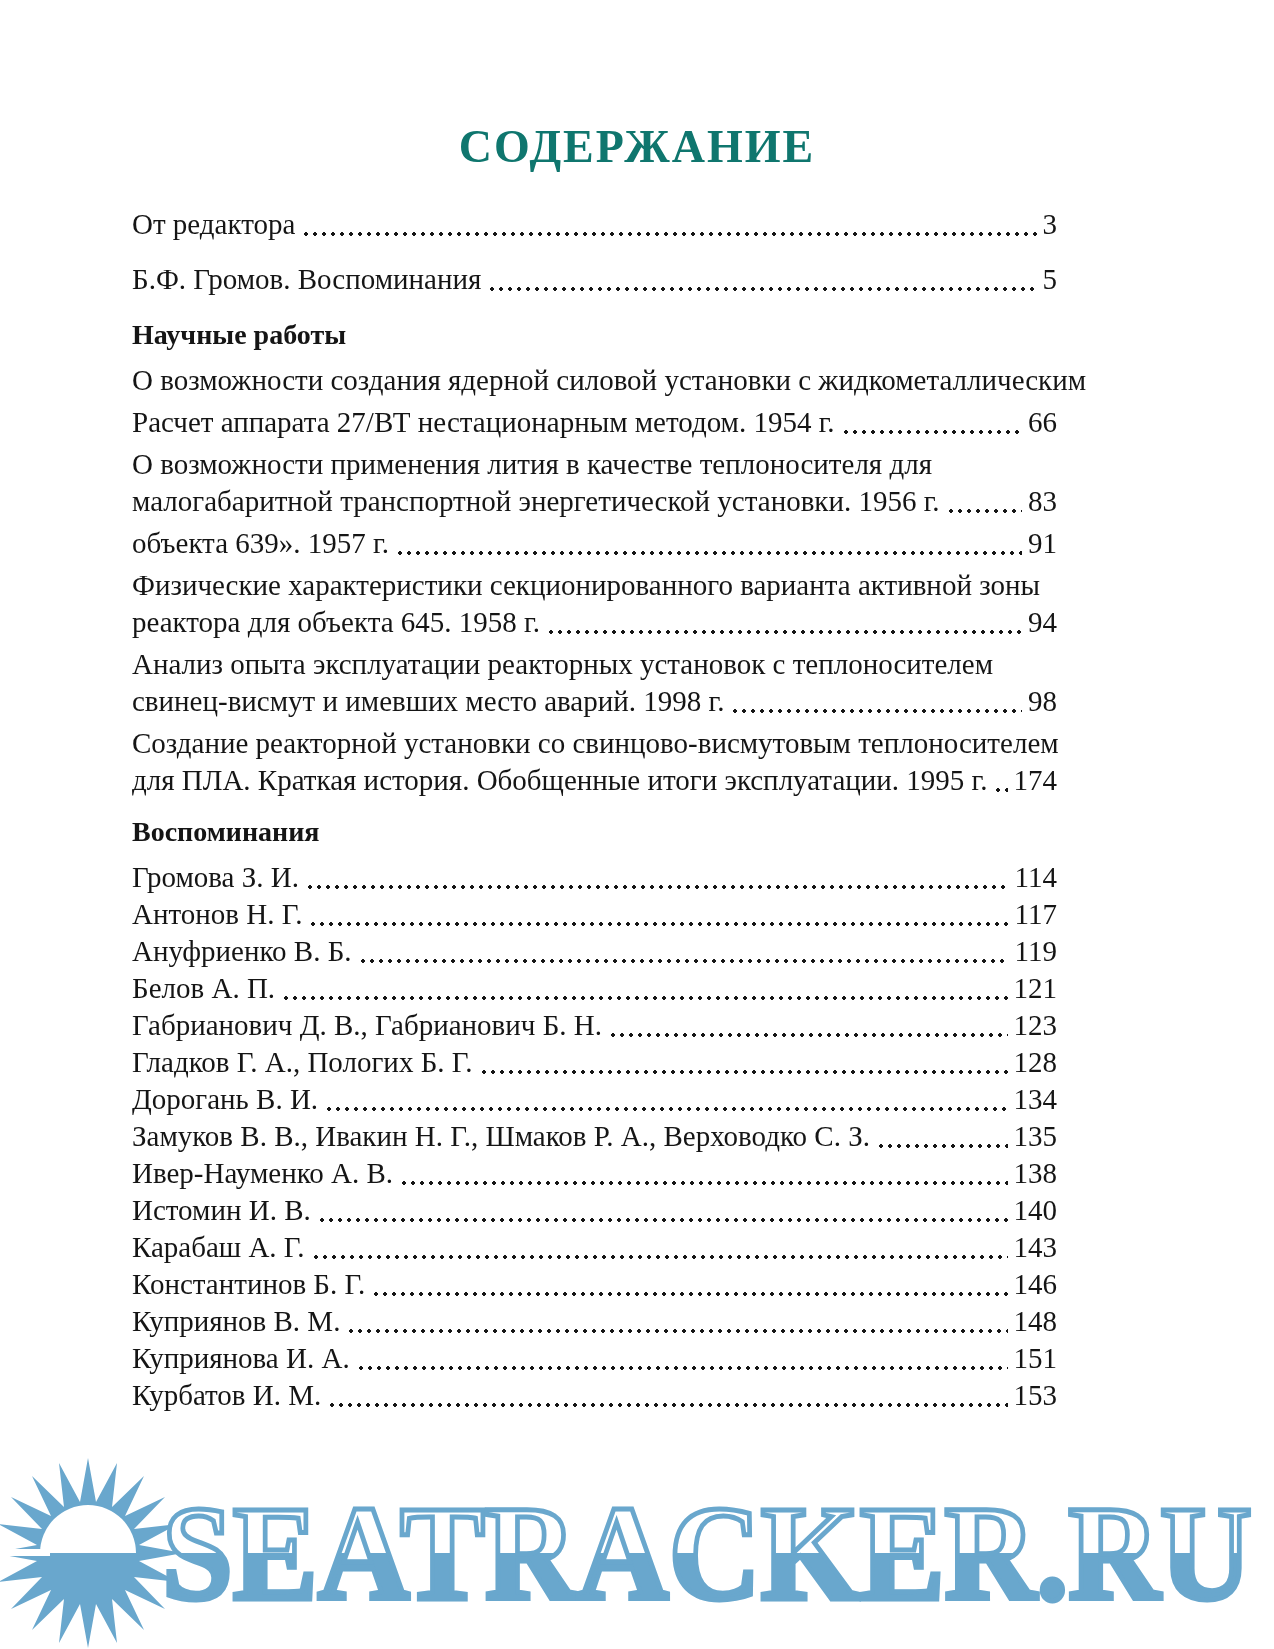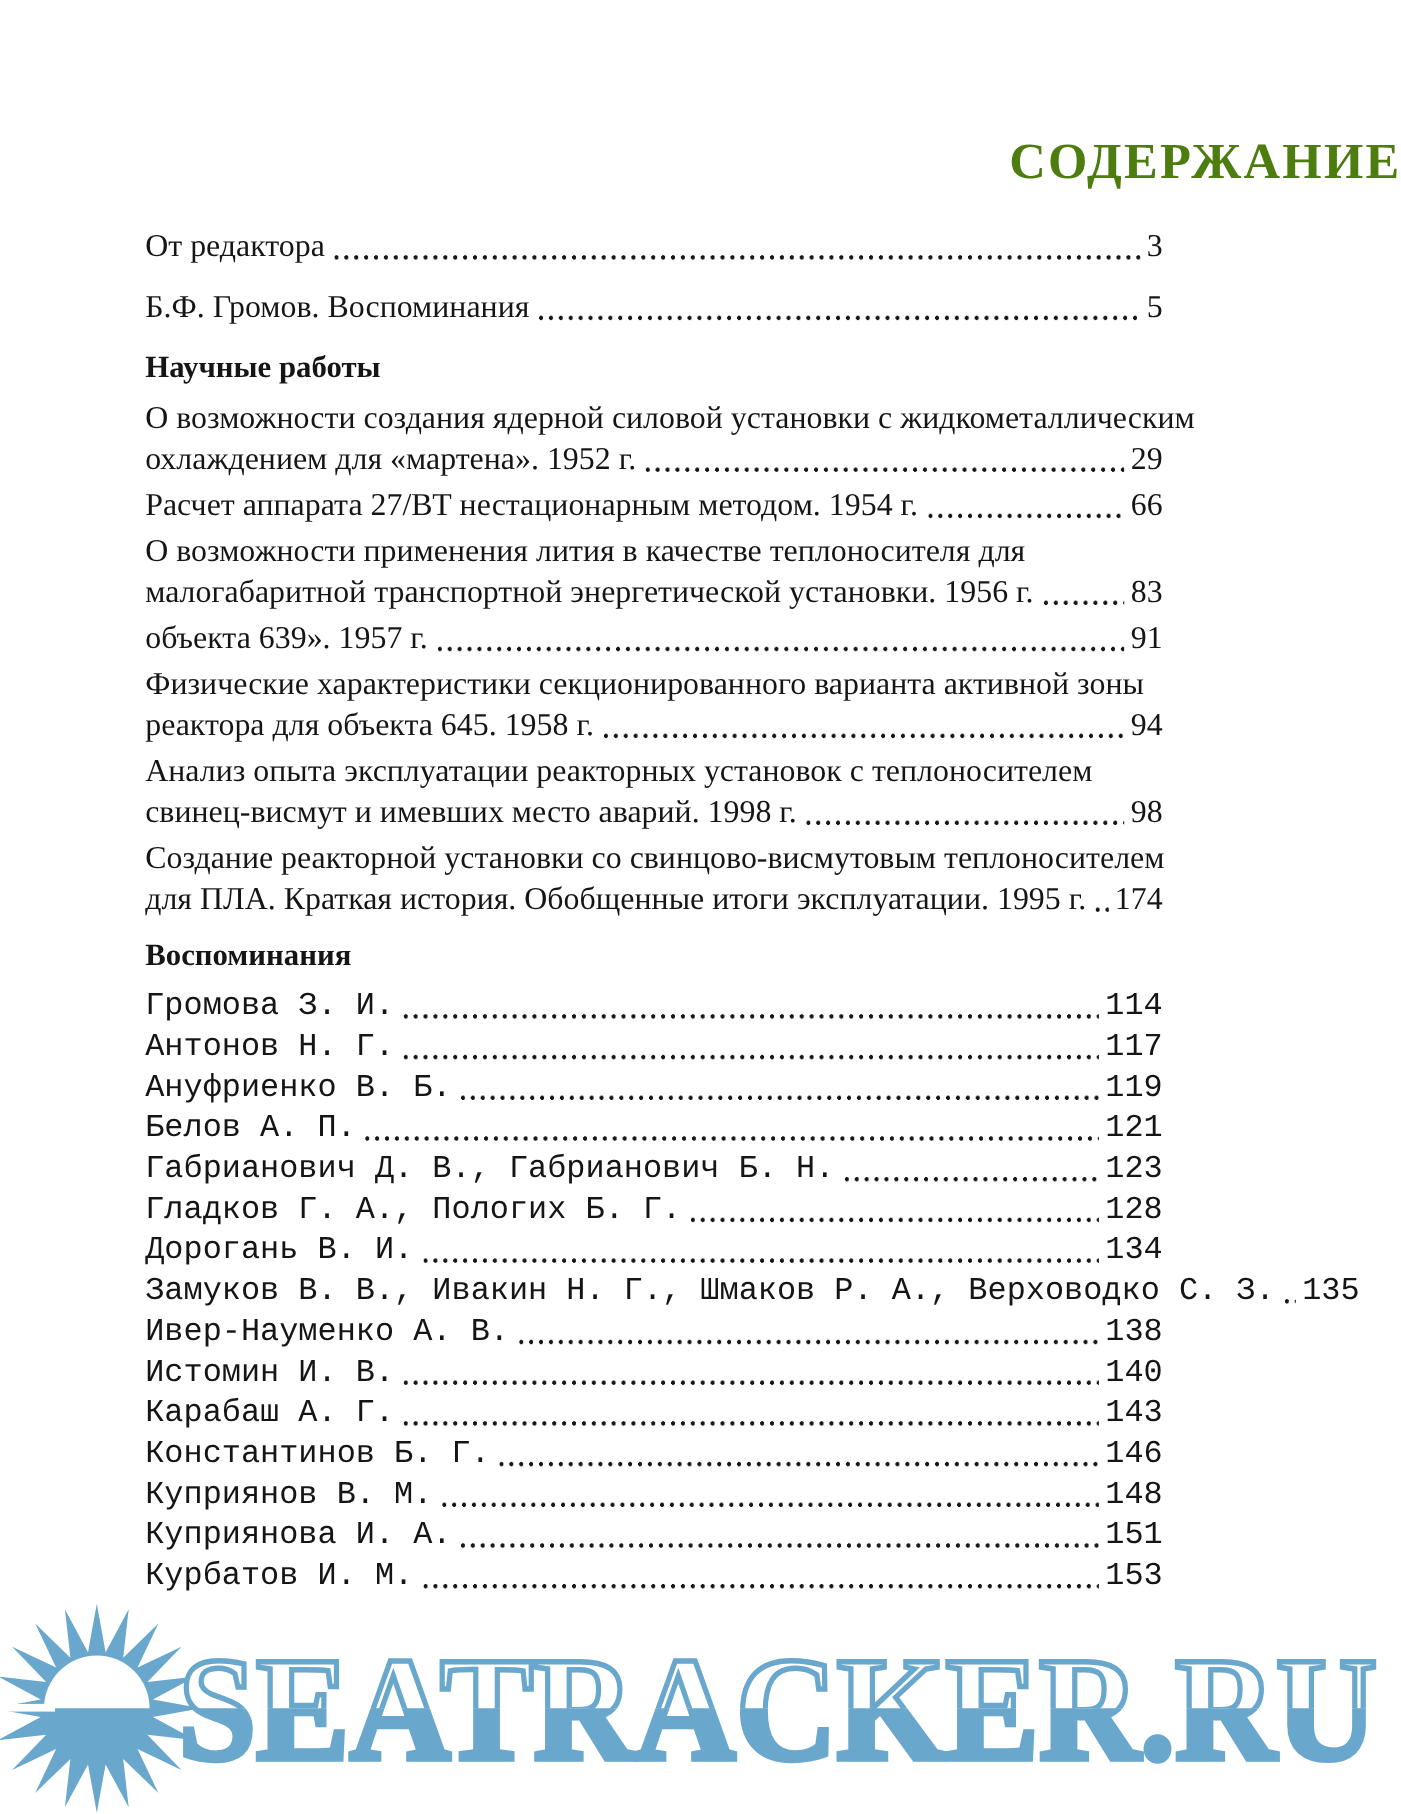--- a/index.html
+++ b/index.html
@@ -5,38 +5,38 @@
   html,body{margin:0;padding:0;}
   body{
     width:1274px;height:1649px;
     position:relative;overflow:hidden;
     background:#ffffff;
     font-family:"Liberation Serif","DejaVu Serif",serif;
     color:#151515;
   }
   .page-title{
     position:absolute;left:0;right:0;top:90px;
-    text-align:right;
+    text-align:center;
     font-size:46px;line-height:52px;font-weight:700;
     letter-spacing:2px;
-    color:#4d7c0f;
+    color:#0f766e;
   }
   .toc{
     position:absolute;top:206px;left:132px;right:217px;
     z-index:2;
   }
   .sec{
     font-weight:700;font-size:28px;line-height:37px;
     margin:14px 0 9px 0;
     white-space:nowrap;
   }
   .entry{font-size:29px;line-height:37px;}
   .entry.intro{margin-bottom:18px;}
   .entry.work{margin-bottom:5px;}
-  .entry.memoir{margin-bottom:0;font-family:Liberation Mono, monospace;}
+  .entry.memoir{margin-bottom:0;}
   .line{white-space:nowrap;}
   .row{display:flex;align-items:baseline;}
   .row .line{flex:0 0 auto;}
   .leader{
     flex:1 1 auto;
     align-self:flex-end;
     height:4px;
     margin:0 6px 7px 9px;
     background-image:radial-gradient(circle 2px at 2px 2px,#161616 95%,transparent 100%);
     background-size:9px 4px;
@@ -66,25 +66,20 @@
       <div class="entry intro">
         <div class="row">
           <span class="line">Б.Ф. Громов. Воспоминания</span>
           <span class="leader"></span>
           <span class="pg">5</span>
         </div>
       </div>
       <div class="sec">Научные работы</div>
       <div class="entry work">
         <div class="line">О возможности создания ядерной силовой установки с жидкометаллическим</div>
-        <div class="row">
-          <span class="line">охлаждением для «мартена». 1952 г.</span>
-          <span class="leader"></span>
-          <span class="pg">29</span>
-        </div>
       </div>
       <div class="entry work">
         <div class="row">
           <span class="line">Расчет аппарата 27/ВТ нестационарным методом. 1954 г.</span>
           <span class="leader"></span>
           <span class="pg">66</span>
         </div>
       </div>
       <div class="entry work">
         <div class="line">О возможности применения лития в качестве теплоносителя для</div>

